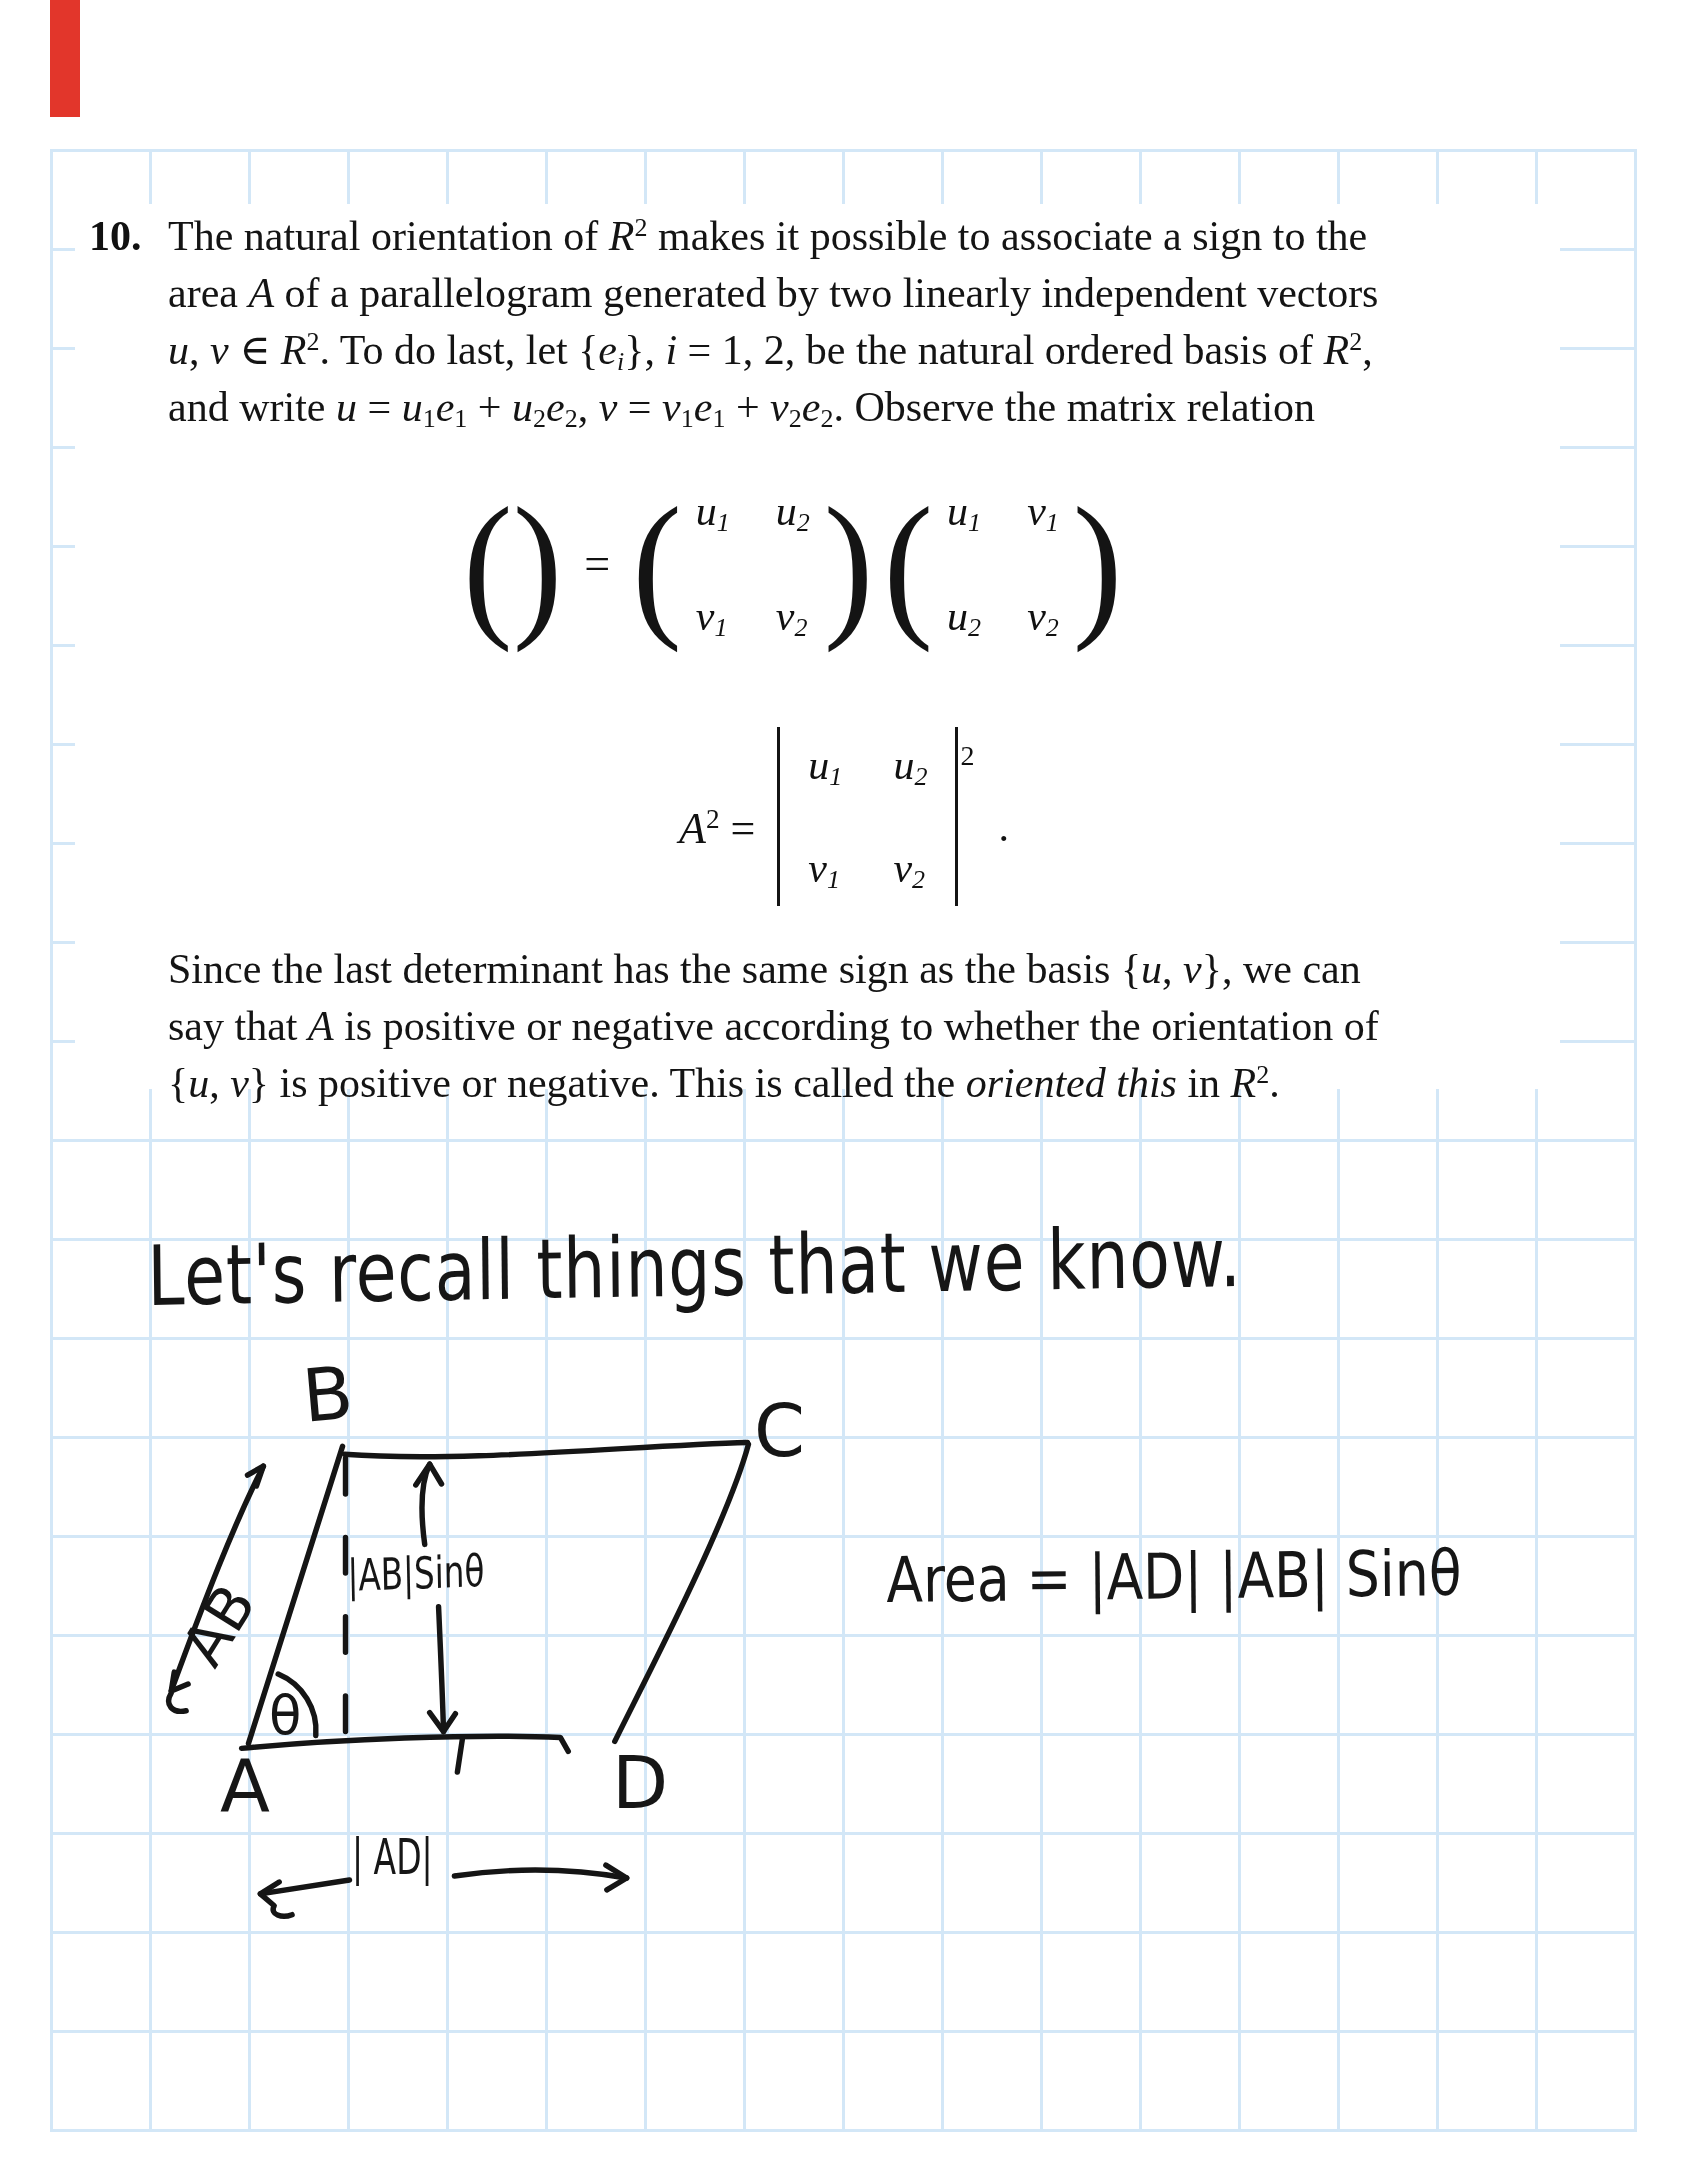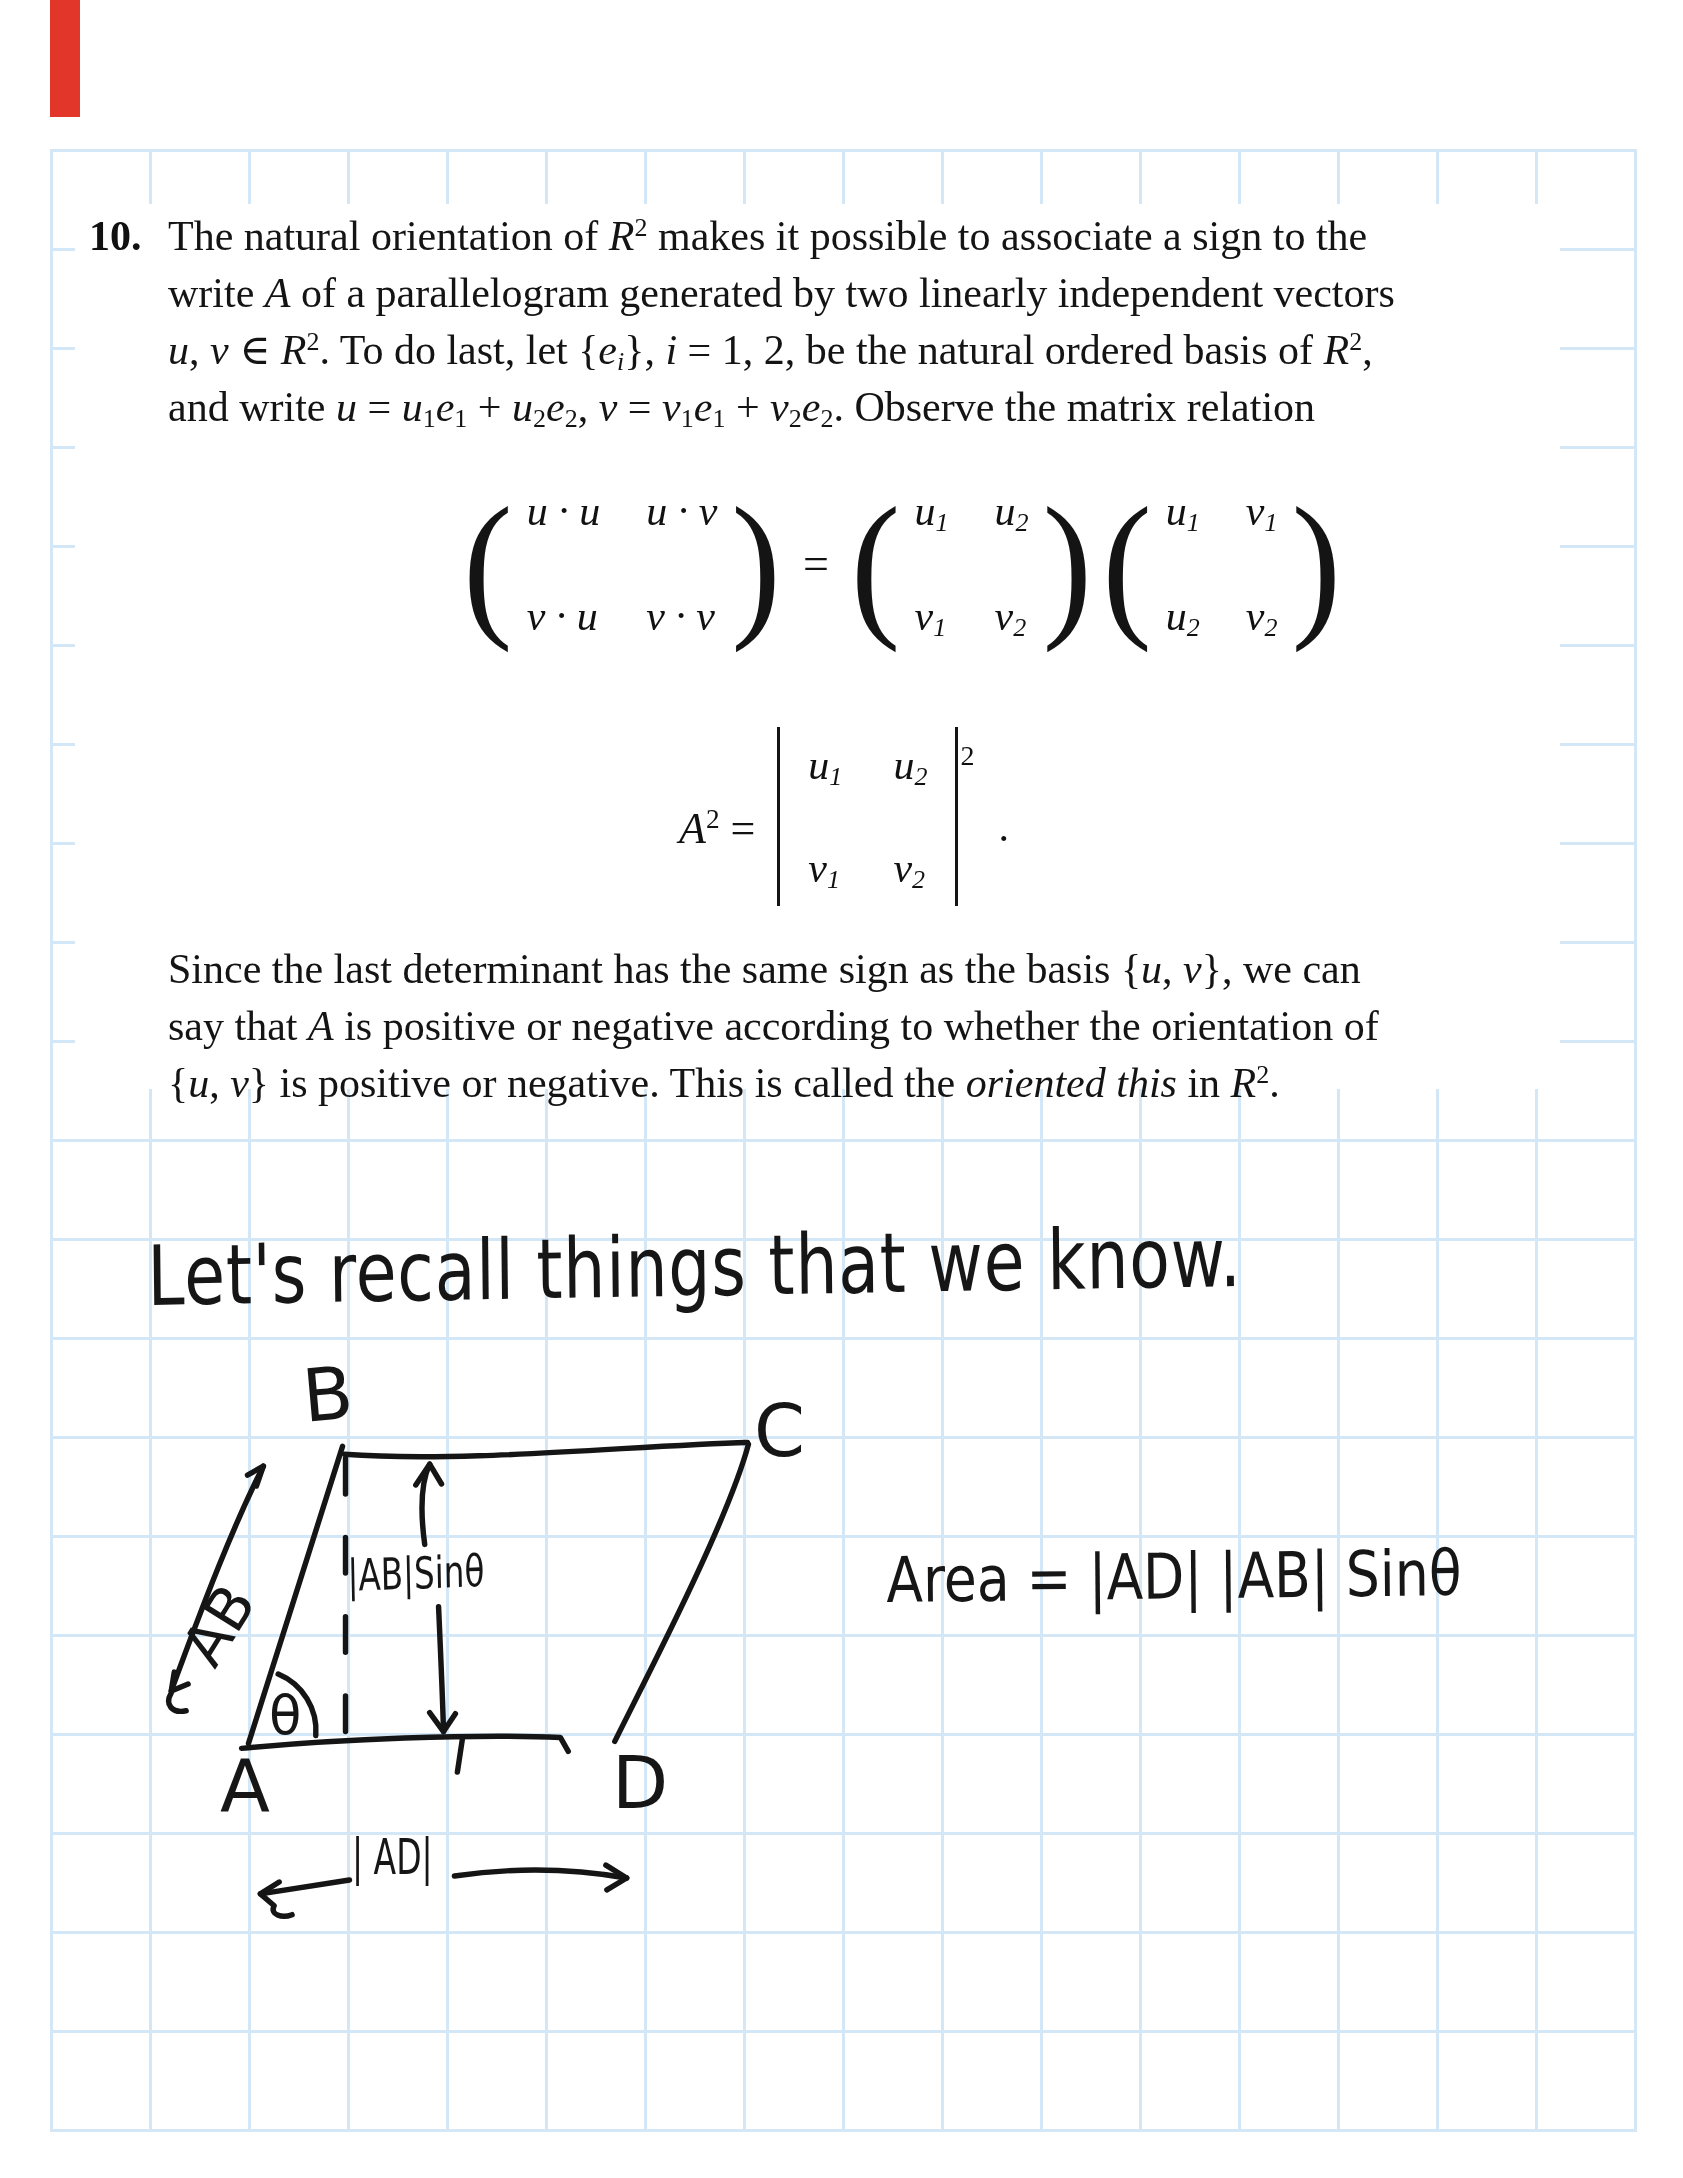--- a/index.html
+++ b/index.html
@@ -47,33 +47,27 @@
 
   <div id="grid"></div>
   <div id="ribbon"></div>
 
   <div id="excerpt">
 
     <div class="probnum">10.</div>
 
     <div class="bodytext" style="left:93px;top:4px;">
       <div class="line"><span>The natural orientation of </span><span class="it">R</span><sup>2</sup><span> makes it possible to associate a sign to the</span></div>
-      <div class="line"><span>write </span><span class="it">A</span><span> of a parallelogram generated by two linearly independent vectors</span></div>
+      <div class="line"><span>area </span><span class="it">A</span><span> of a parallelogram generated by two linearly independent vectors</span></div>
       <div class="line"><span class="it">u</span><span>, </span><span class="it">v</span><span> ∈ </span><span class="it">R</span><sup>2</sup><span>. To do last, let {</span><span class="it">e</span><sub class="it">i</sub><span>}, </span><span class="it">i</span><span> = 1, 2, be the natural ordered basis of </span><span class="it">R</span><sup>2</sup><span>,</span></div>
       <div class="line"><span>and write </span><span class="it">u</span><span> = </span><span class="it">u</span><sub>1</sub><span class="it">e</span><sub>1</sub><span> + </span><span class="it">u</span><sub>2</sub><span class="it">e</span><sub>2</sub><span>, </span><span class="it">v</span><span> = </span><span class="it">v</span><sub>1</sub><span class="it">e</span><sub>1</sub><span> + </span><span class="it">v</span><sub>2</sub><span class="it">e</span><sub>2</sub><span>. Observe the matrix relation</span></div>
     </div>
 
     <div class="eqrow" style="left:388px;top:283px;">
       <span class="paren">(</span>
-      <div class="mcells">
-        <div><span class="it">u</span><span> · </span><span class="it">u</span></div>
-        <div><span class="it">u</span><span> · </span><span class="it">v</span></div>
-        <div><span class="it">v</span><span> · </span><span class="it">u</span></div>
-        <div><span class="it">v</span><span> · </span><span class="it">v</span></div>
-      </div>
       <span class="paren">)</span>
       <span class="eqsign">=</span>
       <span class="paren">(</span>
       <div class="mcells">
         <div><span class="it">u</span><sub>1</sub></div>
         <div><span class="it">u</span><sub>2</sub></div>
         <div><span class="it">v</span><sub>1</sub></div>
         <div><span class="it">v</span><sub>2</sub></div>
       </div>
       <span class="paren">)</span>

